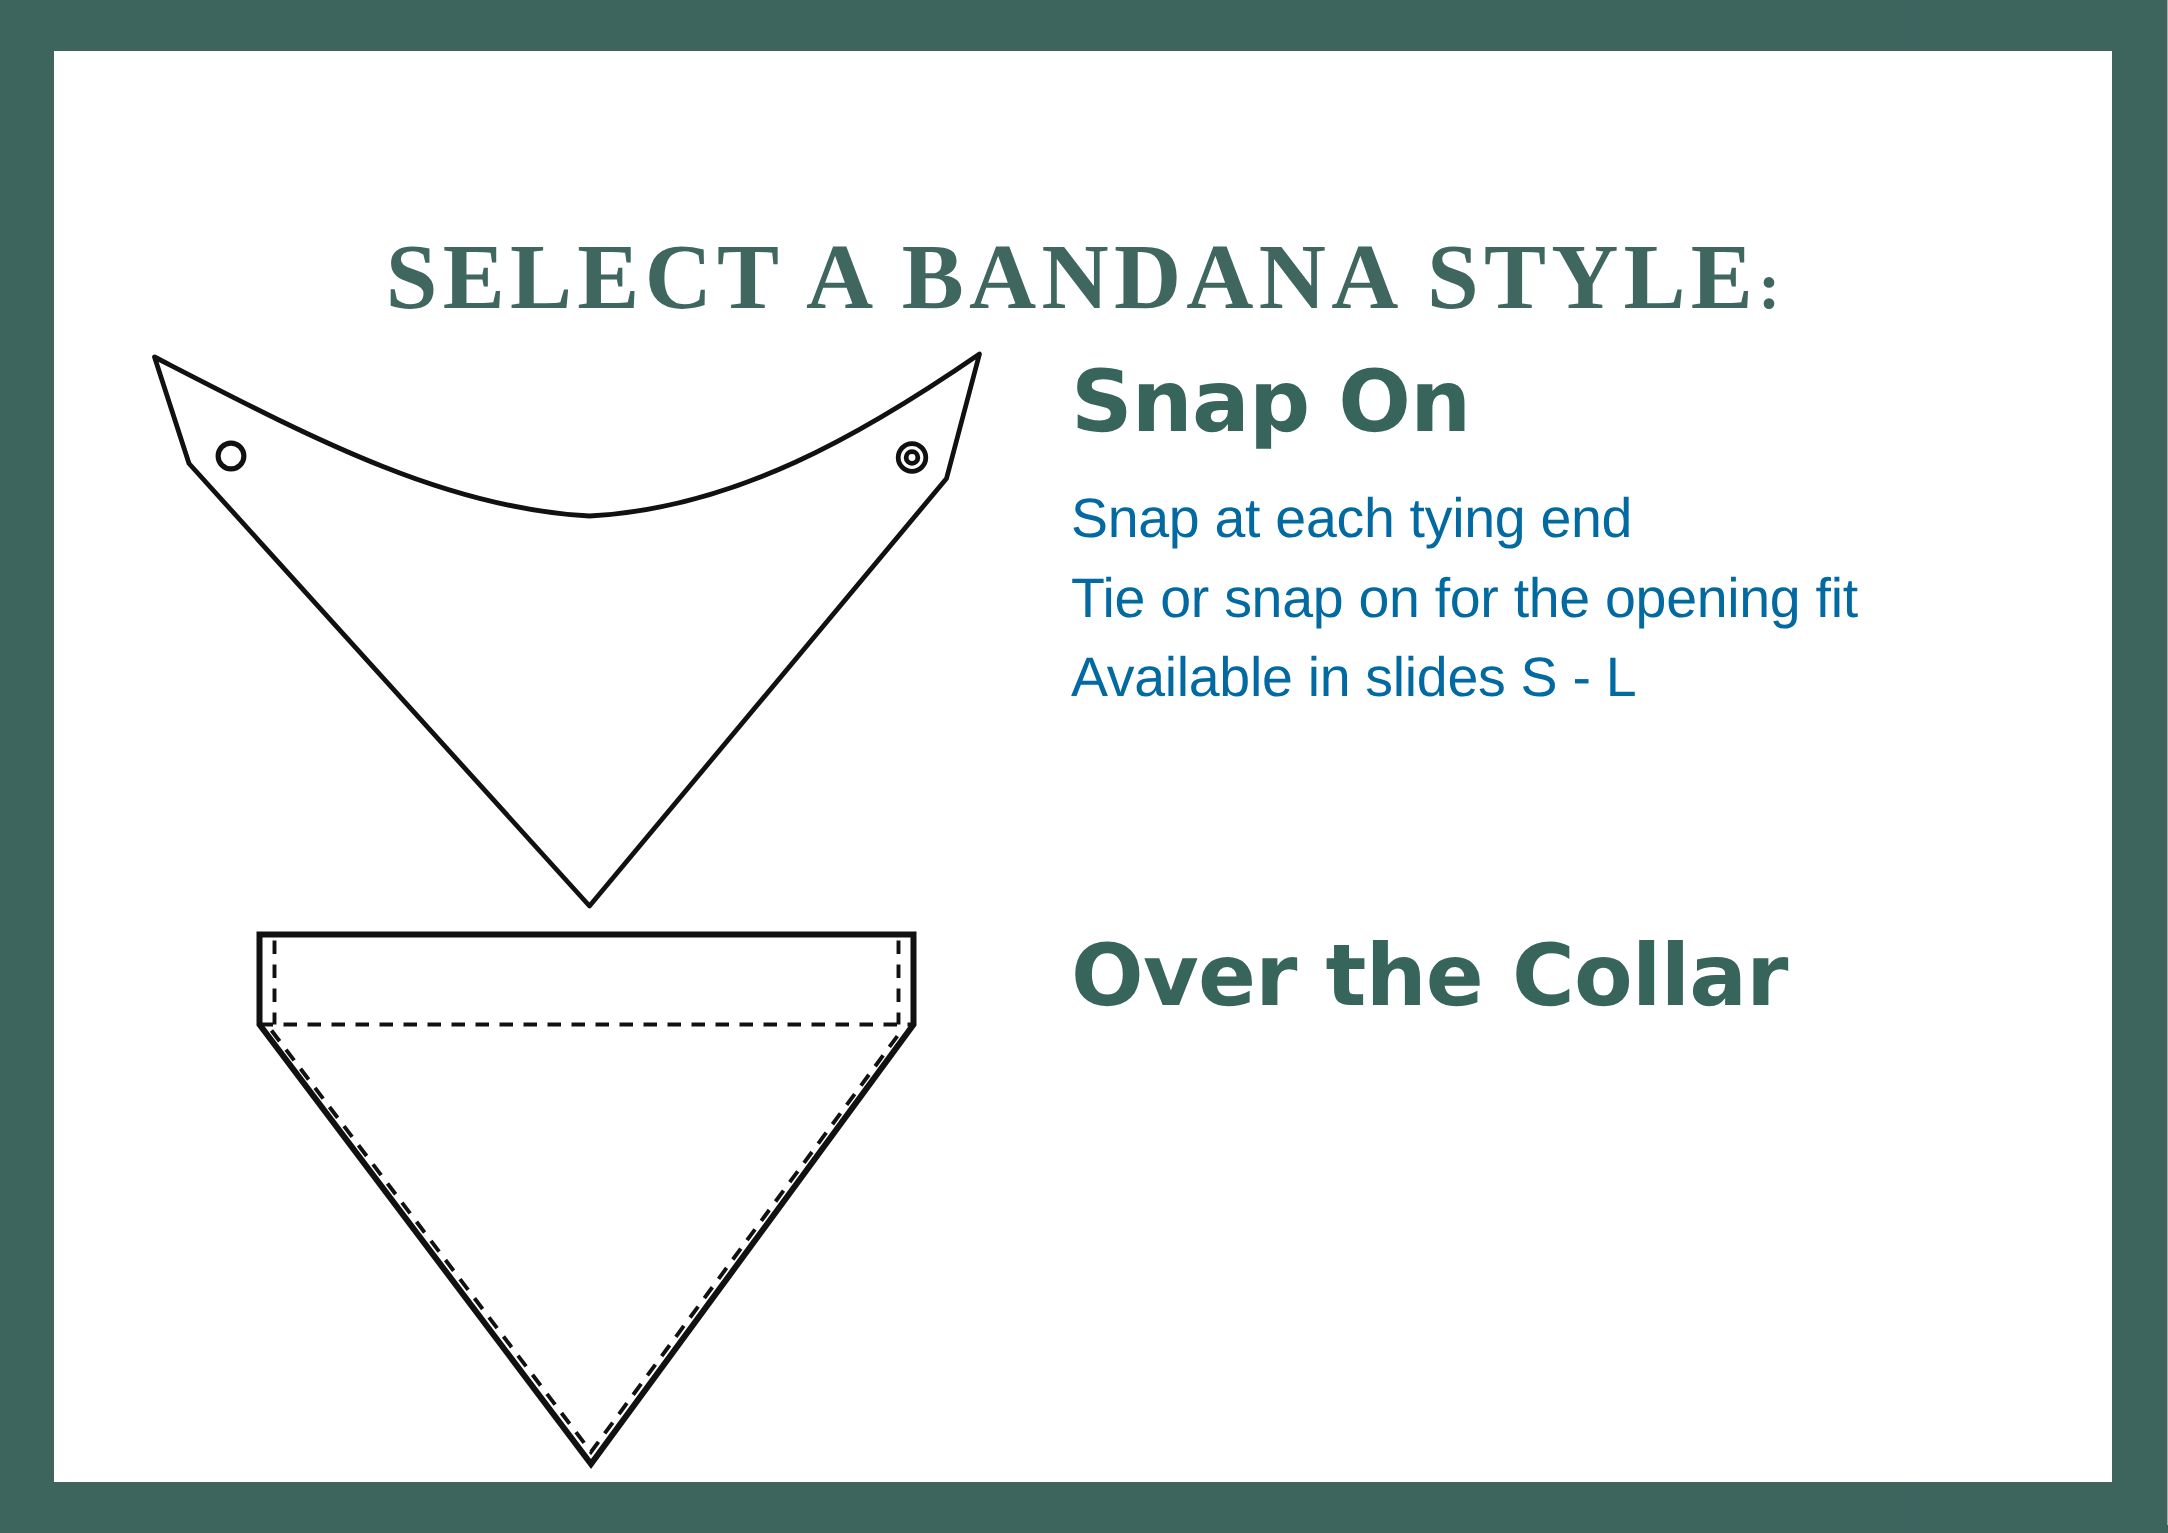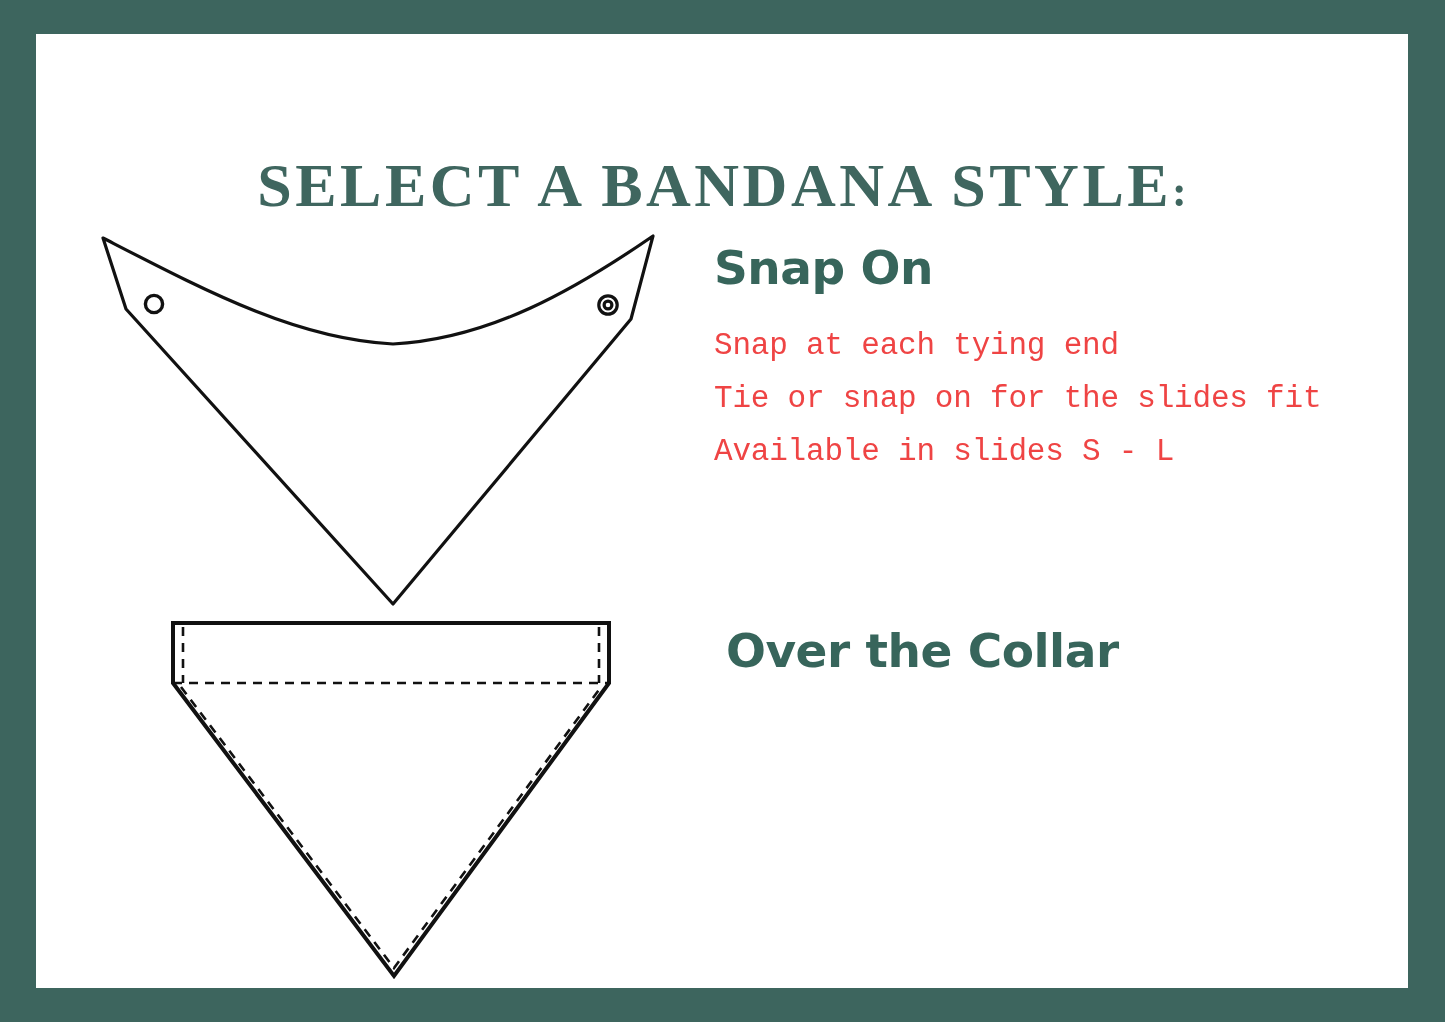--- a/index.html
+++ b/index.html
@@ -73,37 +73,37 @@
     height: 100%;
   }
 
   
   .block {
     position: absolute;
     left: 678px;
     width: 700px;
   }
   #block-snap   { top: 205px; }
-  #block-collar { top: 588px; margin-left: 12px; }
+  #block-collar { top: 588px; }
 
   .block-heading {
     font-family: "DejaVu Sans", "Liberation Sans", sans-serif;
-    font-size: 47px;
+    font-size: 57px;
     font-weight: bold;
     color: #37655b;
     letter-spacing: -0.5px;
     line-height: 58px;
     margin: 0 0 22px 0;
     white-space: nowrap;
   }
   .block-lines {
-    font-family: Liberation Mono, monospace;
-    font-size: 31px;
+    font-family: Liberation Sans, sans-serif;
+    font-size: 37px;
     font-weight: normal;
-    color: #ef4444;
+    color: #0369a1;
     line-height: 53px;
     letter-spacing: -0.2px;
   }
   .block-lines div {
     white-space: nowrap;
   }
 </style>
 </head>
 <body>
 
@@ -148,21 +148,21 @@
         <line x1="483" y1="23" x2="483" y2="79" stroke="#111111" stroke-width="2.6" stroke-dasharray="9 7"></line>
 
         <path d="M 65 83 L 278 364 L 485 83" fill="none" stroke="#111111" stroke-width="2.6" stroke-dasharray="9 7"></path>
       </svg>
     </div>
 
     <div class="block" id="block-snap">
       <div class="block-heading">Snap On</div>
       <div class="block-lines">
         <div>Snap at each tying end</div>
-        <div>Tie or snap on for the slides fit</div>
+        <div>Tie or snap on for the opening fit</div>
         <div>Available in slides S - L</div>
       </div>
     </div>
 
     <div class="block" id="block-collar">
       <div class="block-heading">Over the Collar</div>
       <div class="block-lines">
       </div>
     </div>
 

